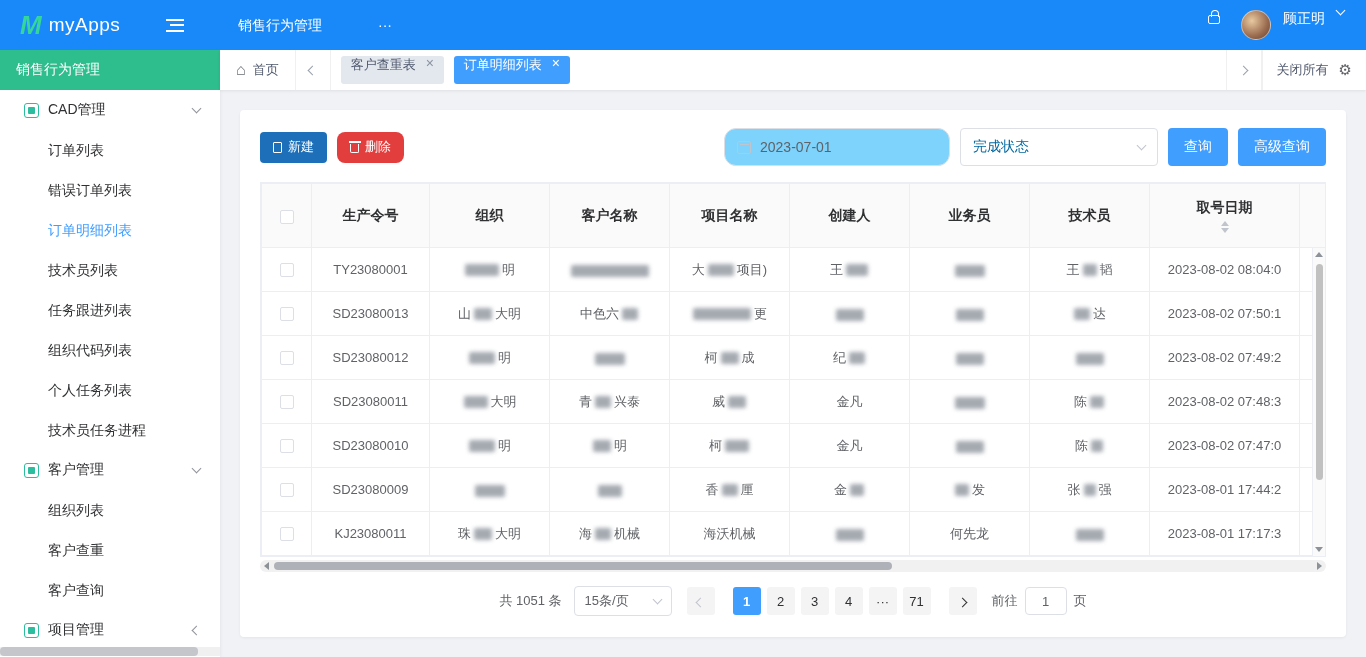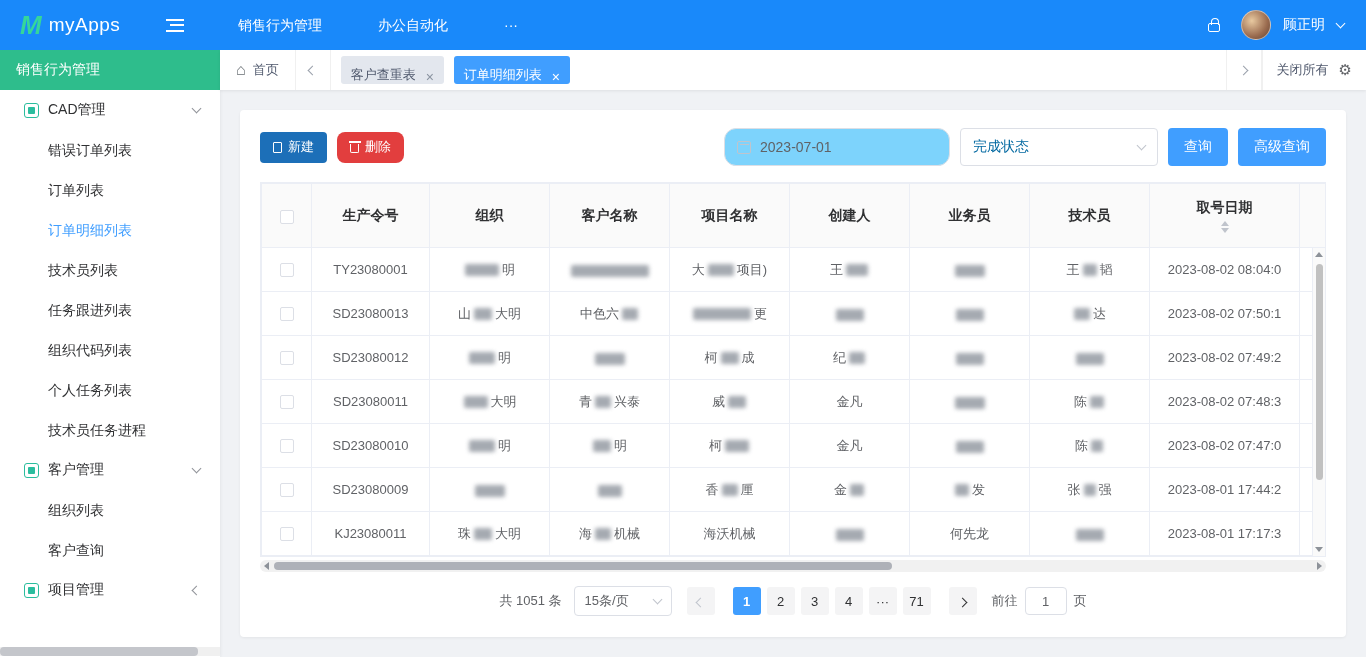--- a/index.html
+++ b/index.html
@@ -9,21 +9,21 @@
 
   
   .topbar { height: 50px; background: #1989fa; display: flex; align-items: center; color: #fff; }
   .brand { display: flex; align-items: center; gap: 7px; padding: 0 18px 0 20px; min-width: 160px; cursor: pointer; }
   .logo-m { font-weight: 900; font-size: 26px; color: #35d69a; font-style: italic; line-height: 1; }
   .brand-text { font-size: 19px; font-weight: 400; letter-spacing: .5px; }
   .burger { width: 18px; height: 13px; border-top: 2px solid #fff; border-bottom: 2px solid #fff; position: relative; margin: 0 26px 0 6px; cursor: pointer; }
   .burger span { position: absolute; left: 4px; right: 0; top: 50%; margin-top: -1px; height: 2px; background: #fff; }
   .topnav { display: flex; height: 100%; }
   .topnav-item { color: #fff; text-decoration: none; font-size: 14px; padding: 0 28px; line-height: 50px; cursor: pointer; }
-  .topbar-right { margin-left: auto; display: flex; align-items: center; gap: 12px; padding-right: 22px; }
+  .topbar-right { margin-left: auto; display: flex; gap: 12px; padding-right: 22px; }
   .lock-wrap { width: 30px; display: flex; justify-content: center; cursor: pointer; }
   .lock { width: 12px; height: 9px; border: 1.5px solid #fff; border-radius: 2px; position: relative; margin-top: 5px; display: inline-block; }
   .lock::before { content: ""; position: absolute; top: -6px; left: 1.5px; width: 6px; height: 6px; border: 1.5px solid #fff; border-bottom: none; border-radius: 4px 4px 0 0; }
   .avatar { width: 30px; height: 30px; border-radius: 50%; background: radial-gradient(circle at 35% 35%, #e8c9a0, #9a6b4f 60%, #5d4030); border: 1px solid rgba(255,255,255,.5); cursor: pointer; }
   .username { font-size: 14px; cursor: pointer; }
 
   
   .chev { display: inline-block; width: 7px; height: 7px; border-right: 1.6px solid currentColor; border-bottom: 1.6px solid currentColor; }
   .chev-down { transform: rotate(45deg); margin-top: -3px; }
   .chev-left { transform: rotate(135deg); }
@@ -51,21 +51,21 @@
   .sidebar-scroll-track { position: absolute; bottom: 1px; left: 0; width: 220px; height: 9px; background: #f0f0f0; }
   .sidebar-scroll-thumb { width: 198px; height: 9px; background: #c4c6cb; border-radius: 4px; }
 
   
   .main { flex: 1; display: flex; flex-direction: column; min-width: 0; }
   .tabbar { height: 40px; background: #fff; display: flex; align-items: center; box-shadow: 0 1px 3px rgba(0,0,0,.08); position: relative; z-index: 2; }
   .tab-home { display: flex; align-items: center; gap: 7px; padding: 0 16px; height: 100%; font-size: 13px; color: #515a6e; cursor: pointer; }
   .home-icon { font-size: 16px; color: #6a7075; line-height: 1; }
   .tab-nav-btn { width: 36px; height: 100%; display: flex; align-items: center; justify-content: center; color: #9aa0ab; border-left: 1px solid #f0f0f0; border-right: 1px solid #f0f0f0; cursor: pointer; }
   .tabs { display: flex; align-items: center; height: 100%; }
-  .tab { height: 28px; display: inline-flex; align-items: flex-end; gap: 10px; background: #e3e7ee; border-radius: 3px; padding: 0 10px; margin-left: 10px; font-size: 13px; color: #515a6e; cursor: pointer; }
+  .tab { height: 28px; display: inline-flex; align-items: flex-start; gap: 10px; background: #e3e7ee; border-radius: 3px; padding: 0 10px; margin-left: 10px; font-size: 13px; color: #515a6e; cursor: pointer; }
   .tab .tab-close { font-size: 14px; line-height: 1; color: #8a93a0; }
   .tab.active { background: #409eff; color: #fff; }
   .tab.active .tab-close { color: #fff; }
   .tabbar-right { margin-left: auto; display: flex; align-items: flex-start; height: 100%; }
   .close-all { padding: 0 14px; font-size: 13px; color: #515a6e; height: 100%; display: flex; align-items: center; gap: 10px; border-left: 1px solid #f0f0f0; cursor: pointer; }
   .gear { font-size: 15px; color: #606266; }
 
   
   .content { flex: 1; padding: 20px; overflow: hidden; }
   .card { background: #fff; border-radius: 4px; height: 100%; padding: 18px 20px 12px; box-shadow: 0 1px 3px rgba(0,0,0,.06); display: flex; flex-direction: column; }
@@ -119,21 +119,20 @@
 <div class="topbar">
   <div class="brand">
     <span class="logo-m">M</span>
     <span class="brand-text">myApps</span>
   </div>
   <div class="burger">
       <span></span>
     </div>
   <nav class="topnav">
       <a class="topnav-item">销售行为管理</a>
-      <a class="topnav-item">办公自动化</a>
       <a class="topnav-item">···</a>
     </nav>
   <div class="topbar-right">
     <div class="lock-wrap">
         <span class="lock"></span>
       </div>
     <div class="avatar"></div>
     <span class="username">顾正明</span>
     <i class="chev chev-down"></i>
   </div>
@@ -141,34 +140,35 @@
 
 <div class="layout">
   <aside class="sidebar">
     <div class="sidebar-title">销售行为管理</div>
     <div class="menu">
         <div class="menu-group">
           <span class="menu-icon"></span>
           <span class="menu-group-label">CAD管理</span>
           <i class="chev chev-down"></i>
         </div>
+        <div class="menu-item">订单列表</div>
         <div class="menu-item">错误订单列表</div>
-        <div class="menu-item">订单列表</div>
         <div class="menu-item active">订单明细列表</div>
         <div class="menu-item">技术员列表</div>
         <div class="menu-item">任务跟进列表</div>
         <div class="menu-item">组织代码列表</div>
         <div class="menu-item">个人任务列表</div>
         <div class="menu-item">技术员任务进程</div>
         <div class="menu-group">
           <span class="menu-icon"></span>
           <span class="menu-group-label">客户管理</span>
           <i class="chev chev-down"></i>
         </div>
         <div class="menu-item">组织列表</div>
+        <div class="menu-item">客户查重</div>
         <div class="menu-item">客户查询</div>
         <div class="menu-group">
           <span class="menu-icon"></span>
           <span class="menu-group-label">项目管理</span>
           <i class="chev chev-left"></i>
         </div>
       </div>
     <div class="sidebar-scroll-track">
         <div class="sidebar-scroll-thumb"></div>
       </div>

